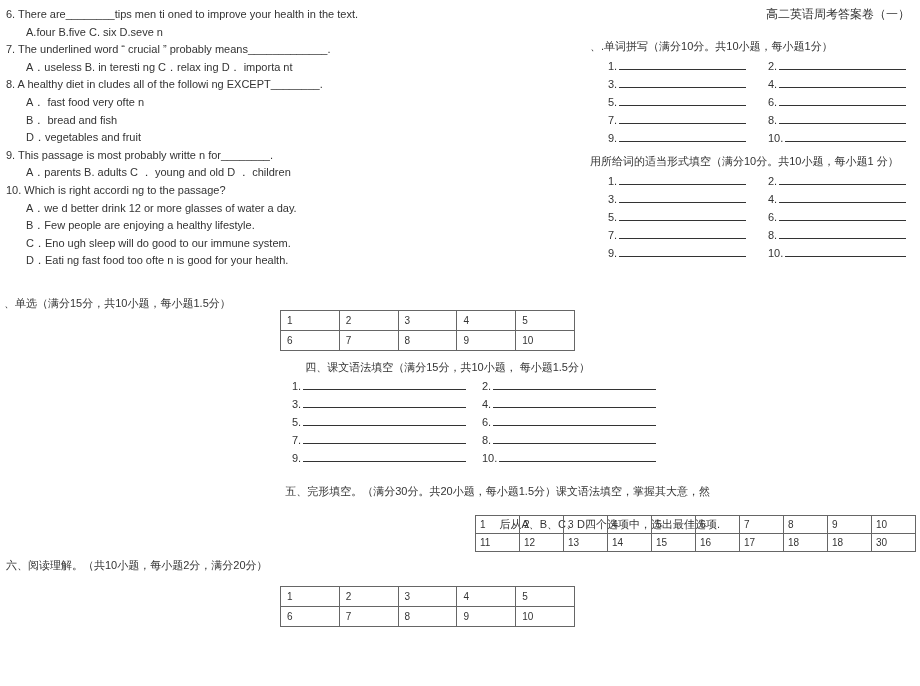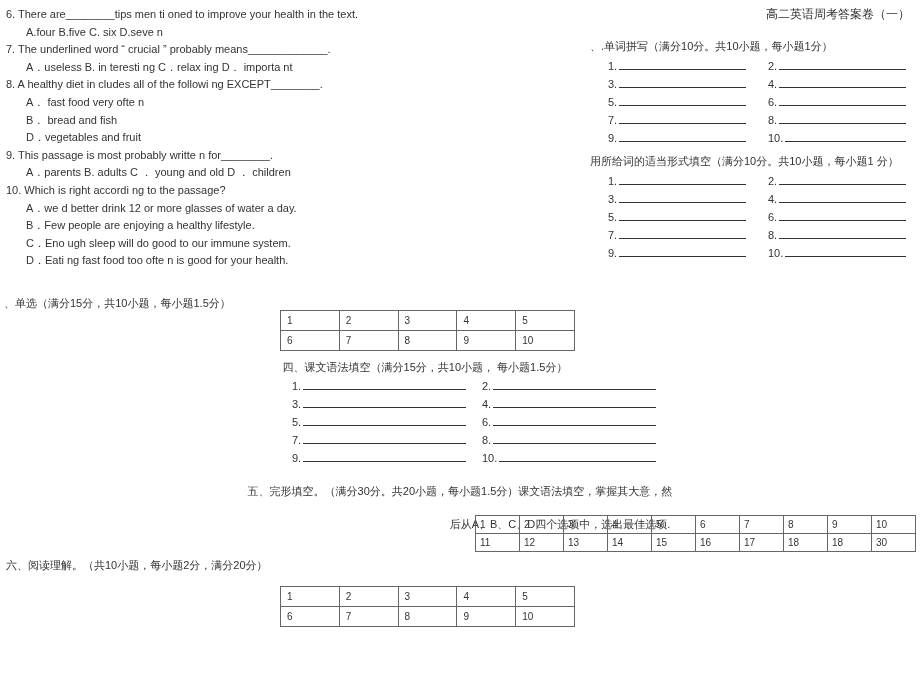--- a/index.html
+++ b/index.html
@@ -65,21 +65,21 @@
   .wide-table td {
     border: 1px solid #666;
     height: 18px;
     width: 44px;
     text-align: left;
     padding: 2px 4px;
     font-size: 10px;
   }
   .caption-center {
     position: absolute;
-    text-align: center;
+    text-align: right;
     font-size: 11px;
     color: #333;
   }
   .fill-grid2 {
     position: absolute;
     width: 380px;
     display: flex;
     flex-wrap: wrap;
   }
   .fill-grid2 .fill-cell { padding-left: 12px; }

